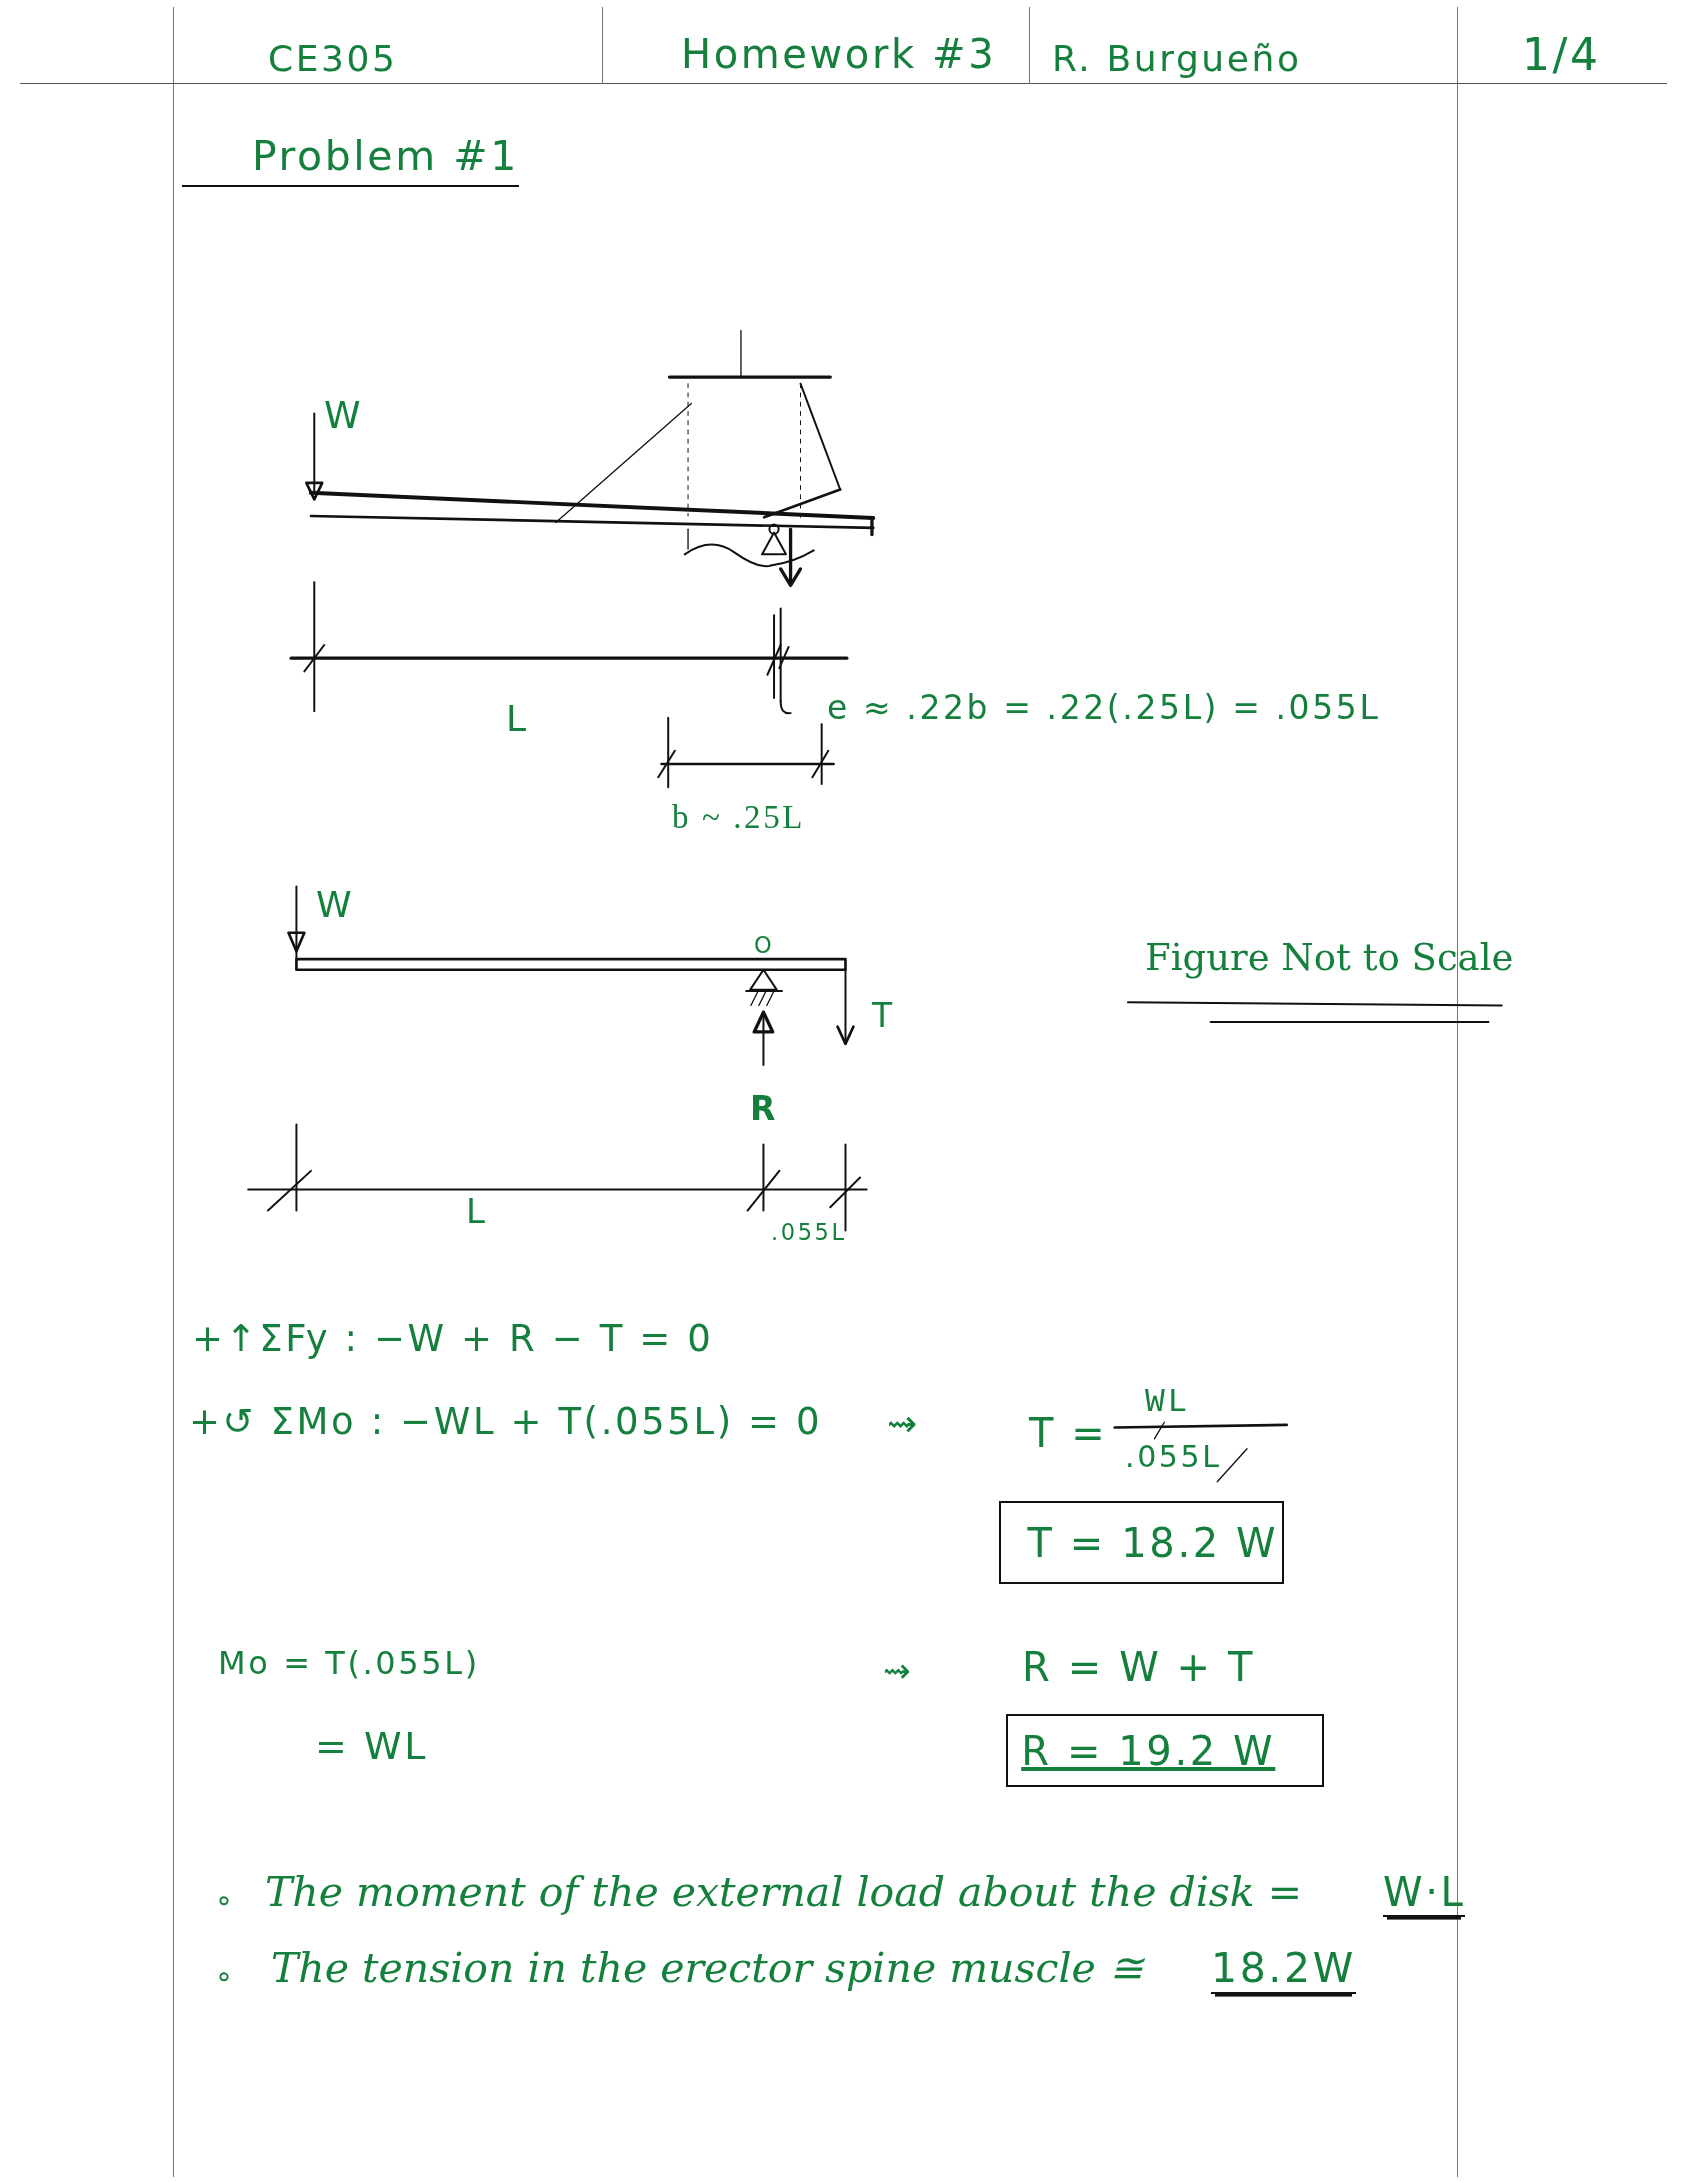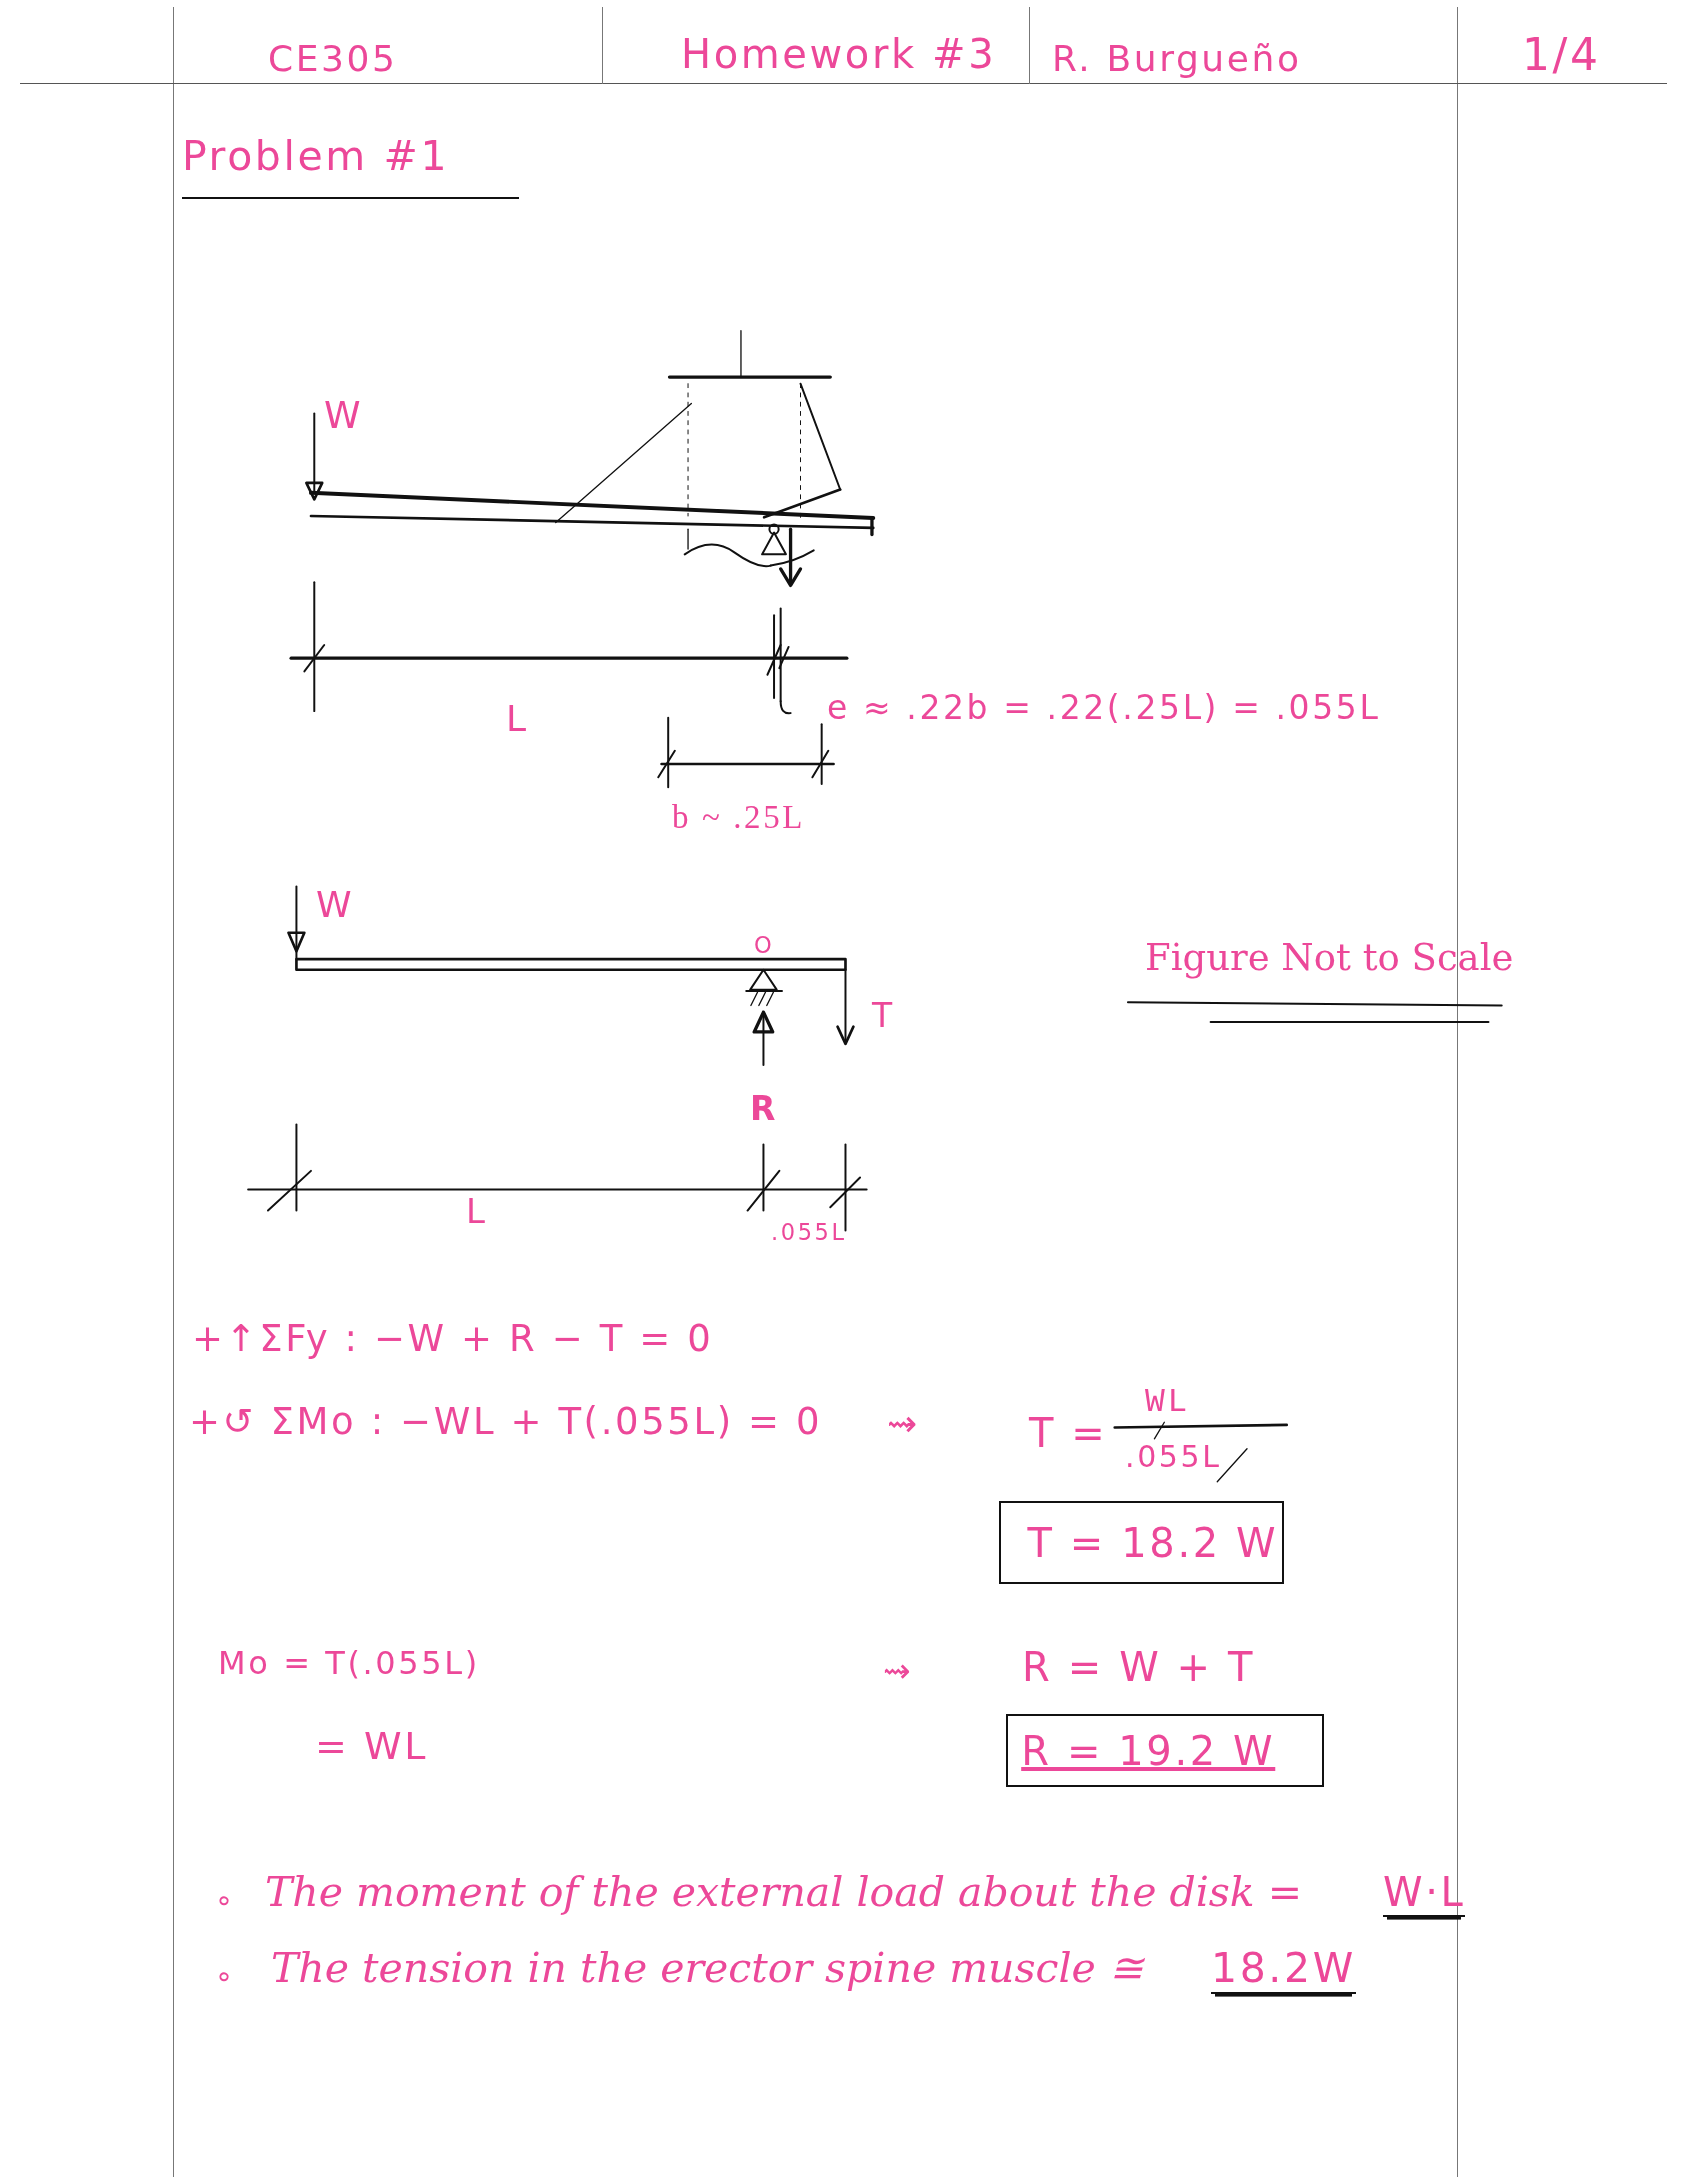--- a/index.html
+++ b/index.html
@@ -1,25 +1,25 @@
 <!DOCTYPE html>
 <html style="font-size:10.6px"><head>
 <meta charset="utf-8">
 <style>
   html, body { margin:0; padding:0; background:#ffffff; }
   body { width:1687px; height:2183px; position:relative; overflow:hidden;
          font-family:"DejaVu Sans", sans-serif; color:#111; }
-  .hw { position:absolute; white-space:nowrap; color:#ec4899; line-height:1; }
+  .hw { position:absolute; white-space:nowrap; color:#15803d; line-height:1;text-align:right; }
   .print { font-family:"DejaVu Sans", sans-serif; letter-spacing:2.6px; }
   .script { font-family:"DejaVu Serif", serif; font-style:italic; }
   .rule { position:absolute; background:#222; }
   .vrule { position:absolute; width:1.3px; background:#777; }
   svg.layer { position:absolute; left:0; top:0; }
   .box { position:absolute; border:2.6px solid #111; }
-  .underline { border-bottom:2.6px solid #111; padding-bottom:20px; }
+  .underline { border-bottom:2.6px solid #111; padding-bottom:8px; }
   .dbl { border-bottom:2.6px solid #111; box-shadow:0 6.6px 0 -4px #111; padding-bottom:2.6px; }
 </style>
 </head>
 <body>
 
 <div class="vrule" style="left:173px; top:6.6px; height:2170px;"></div>
 <div class="vrule" style="left:1457px; top:6.6px; height:2170px;"></div>
 <div class="rule" style="left:20px; top:83px; width:1647px; height:1.3px; background:#555;"></div>
 <div class="vrule" style="left:602px; top:6.6px; height:77px;"></div>
 <div class="vrule" style="left:1029px; top:6.6px; height:77px;"></div>

